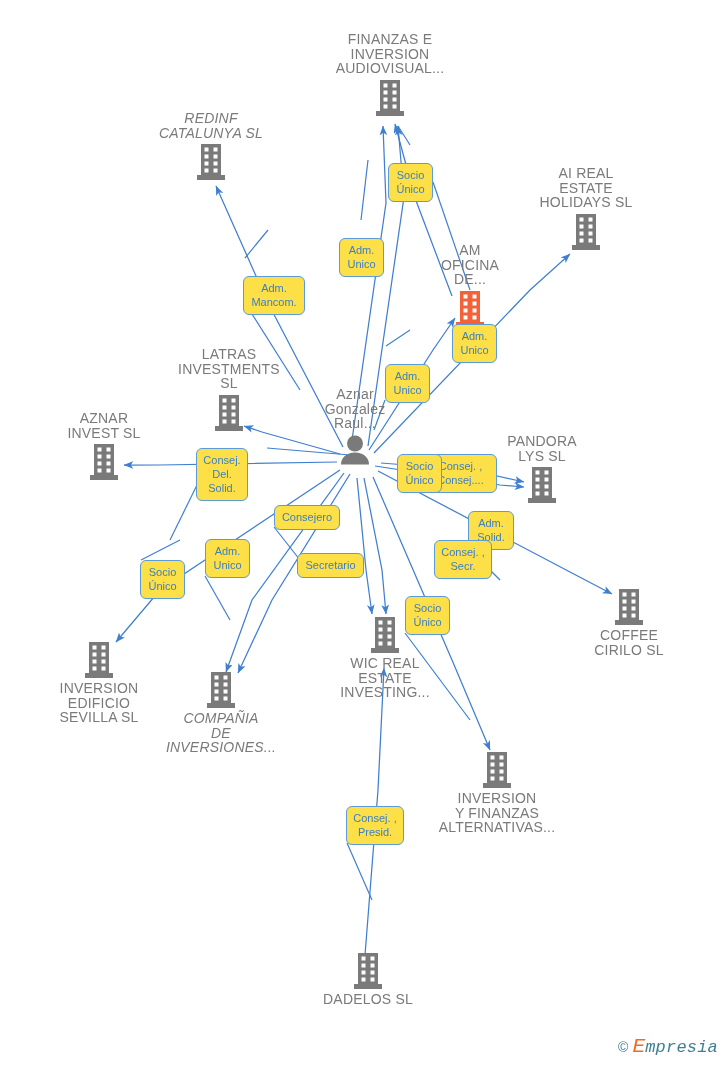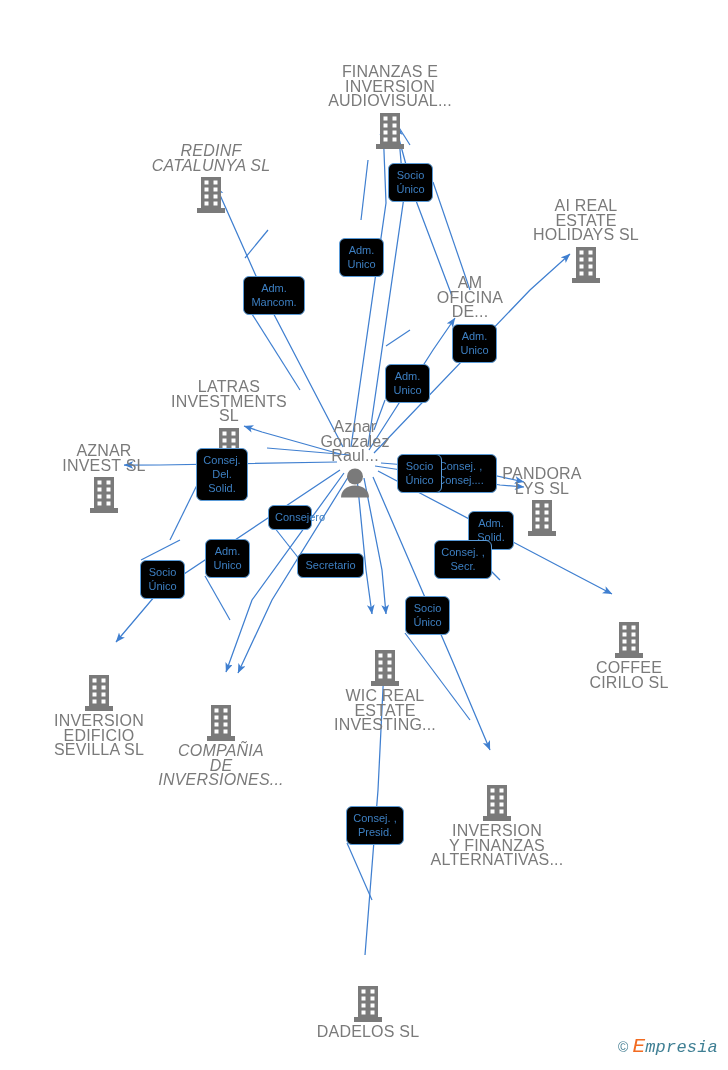--- a/index.html
+++ b/index.html
@@ -22,47 +22,46 @@
     pointer-events:none;
   }
 
   
   .node{
     position:absolute;
     width:150px;
     margin-left:-75px;           
     text-align:center;
     color:#7a7a7a;
-    font-size:16px;
+    font-size:14px;
     line-height:14.6px;
     letter-spacing:.2px;
     z-index:3;
     cursor:pointer;
-    margin-top:33px;
   }
   .node .glyph{
     display:block;
     line-height:0;
   }
   .node svg{display:inline-block;vertical-align:top;}
   .node .cap{
     display:block;
     white-space:pre-line;
     padding-top:3px;
   }
   .node.label-above .cap{padding-top:0;padding-bottom:4px;}
 
   .node.person{color:#7a7a7a;}
   .node.highlight .cap{color:#7a7a7a;}
 
   
   .chip{
     position:absolute;
     box-sizing:border-box;
-    background:#000000;
+    background:#fde047;
     border:1.3px solid #5a9bd8;
     border-radius:6px;
     color:#3d7fc1;
     font-size:11px;
     line-height:14px;
     text-align:center;
     padding:4px 6px 5px;
     white-space:pre-line;
     z-index:6;
     cursor:pointer;
@@ -502,21 +501,21 @@
 
   <div class="chip behind" style="left:424px;top:454px;width:73px;">Consej. ,
 Consej....</div>
 
   <div class="chip" style="left:397px;top:454px;width:45px;">Socio
 Único</div>
 
   <div class="chip" style="left:468px;top:511px;width:46px;">Adm.
 Solid.</div>
 
-  <div class="chip" style="left:268px;top:505px;width:44px;">Consejero</div>
+  <div class="chip" style="left:274px;top:505px;width:66px;">Consejero</div>
 
   <div class="chip" style="left:434px;top:540px;width:58px;">Consej. ,
 Secr.</div>
 
   <div class="chip" style="left:205px;top:539px;width:45px;">Adm.
 Unico</div>
 
   <div class="chip" style="left:256px;top:553px;width:67px;margin-left:41px;">Secretario</div>
 
   <div class="chip" style="left:140px;top:560px;width:45px;">Socio

